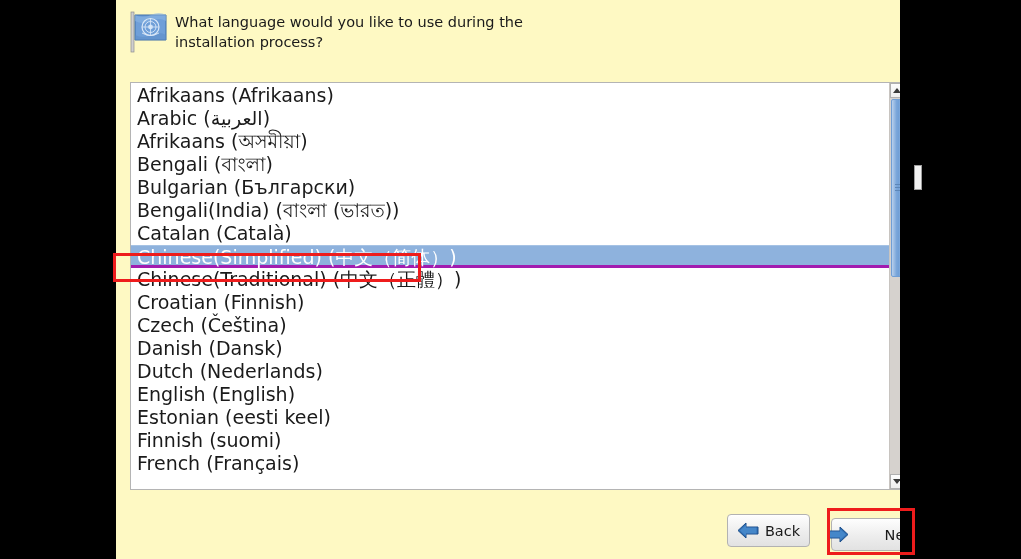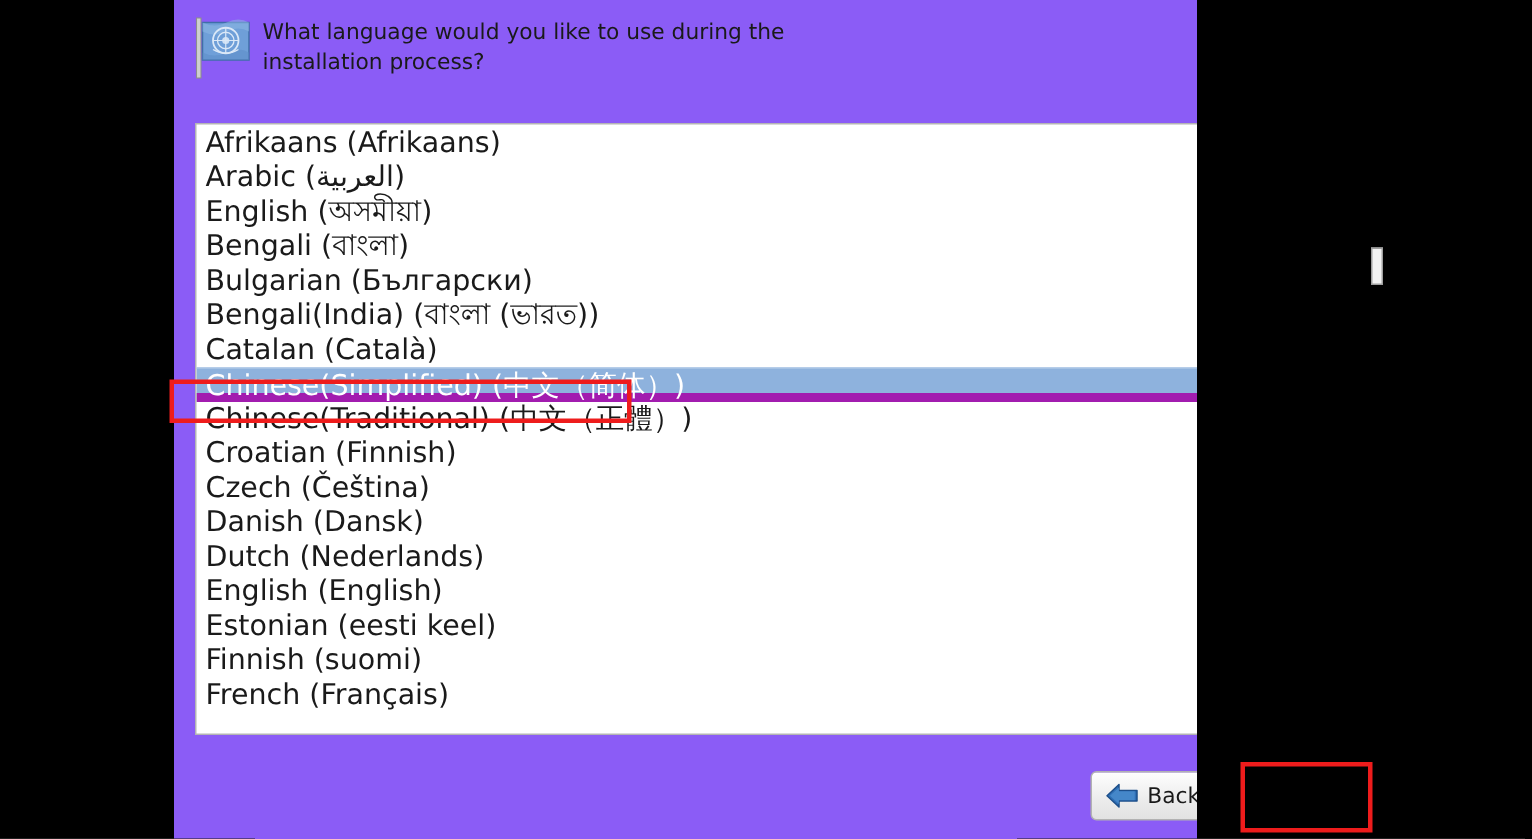--- a/index.html
+++ b/index.html
@@ -19,23 +19,23 @@
     width: 1021px;
     height: 559px;
     background: #000000;
   }
 
   
   #dialog {
     position: absolute;
     left: 116px;
     top: 0px;
-    width: 682px;
+    width: 784px;
     height: 559px;
-    background: #8b5cf6;
+    background: #fef9c3;
     box-sizing: border-box;
     overflow: hidden;
   }
 
   
   #header {
     position: absolute;
     left: 0px;
     top: 0px;
     width: 802px;
@@ -82,21 +82,21 @@
     padding-left: 6px;
     font-size: 19px;
     color: #1a1a1a;
     white-space: nowrap;
     box-sizing: border-box;
   }
   .lang-row.selected {
     background: #8eb2dd;
     color: #ffffff;
     border-top: 1px solid #a5c2e4;
-    border-bottom: 6px solid #a21caf;
+    border-bottom: 3px solid #a21caf;
   }
 
   
   #vscroll {
     position: absolute;
     right: 0px;
     top: 0px;
     width: 15px;
     height: 406px;
     background: #d6d2ce;
@@ -239,21 +239,21 @@
         <div>What language would you like to use during the</div>
         <div>installation process?</div>
       </div>
     </div>
 
     <div id="listbox">
 
       <div id="list-items">
         <div class="lang-row">Afrikaans (Afrikaans)</div>
         <div class="lang-row">Arabic (العربية)</div>
-        <div class="lang-row">English (অসমীয়া)</div>
+        <div class="lang-row">Afrikaans (অসমীয়া)</div>
         <div class="lang-row">Bengali (বাংলা)</div>
         <div class="lang-row">Bulgarian (Български)</div>
         <div class="lang-row">Bengali(India) (বাংলা (ভারত))</div>
         <div class="lang-row">Catalan (Català)</div>
         <div class="lang-row selected">Chinese(Simplified) (中文（简体）)</div>
         <div class="lang-row">Chinese(Traditional) (中文（正體）)</div>
         <div class="lang-row">Croatian (Finnish)</div>
         <div class="lang-row">Czech (Čeština)</div>
         <div class="lang-row">Danish (Dansk)</div>
         <div class="lang-row">Dutch (Nederlands)</div>

